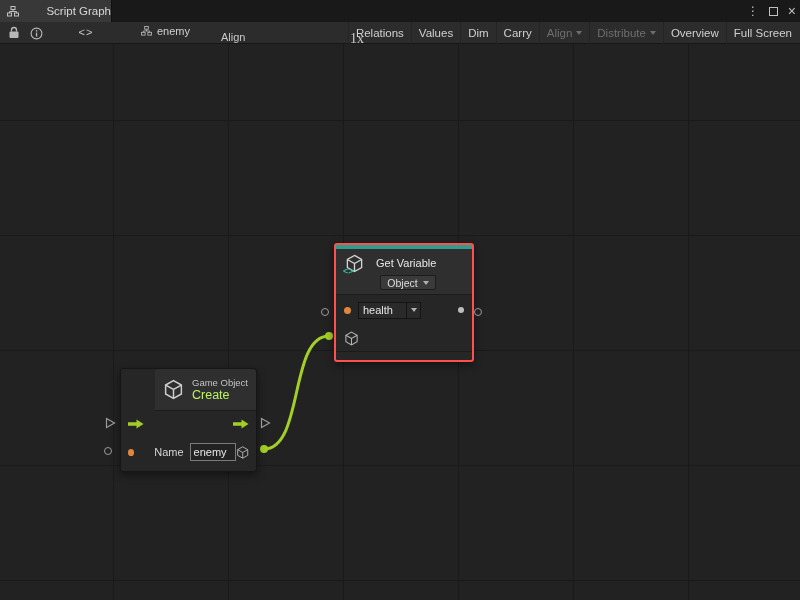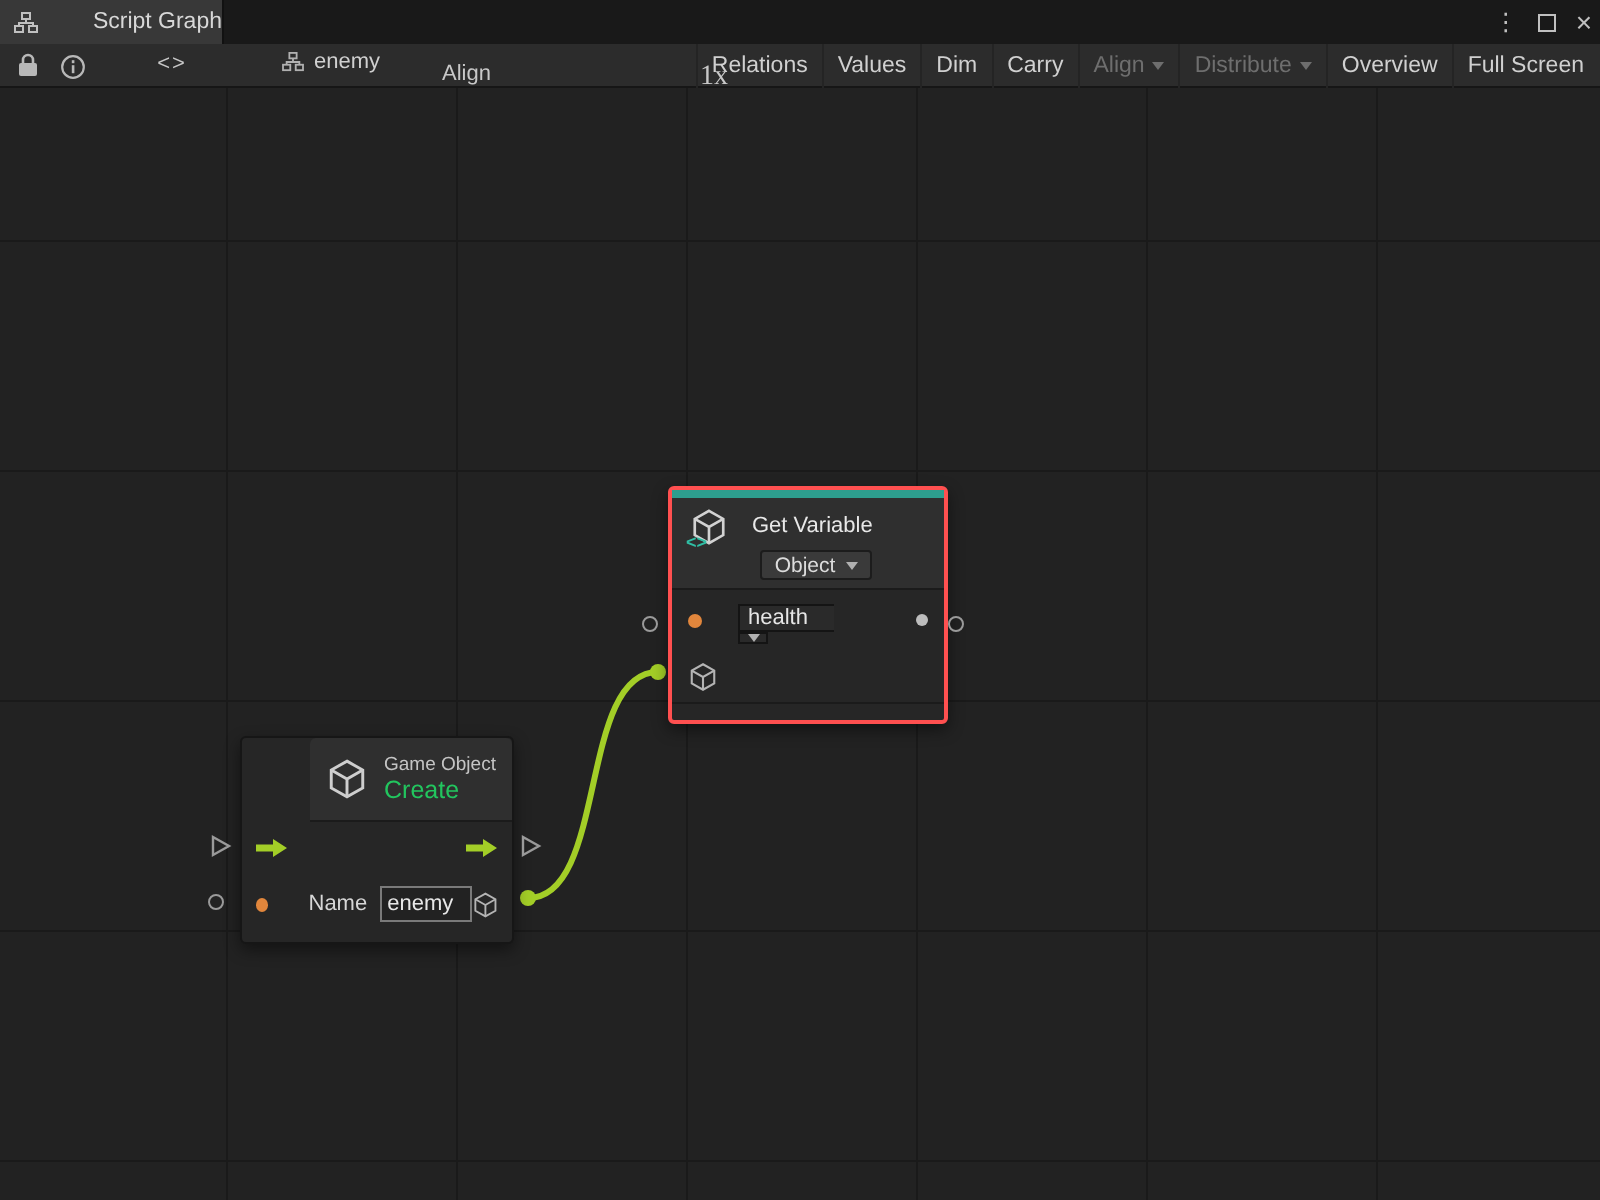--- a/index.html
+++ b/index.html
@@ -38,40 +38,40 @@
       linear-gradient(to right, #1a1a1a 1px, transparent 1px),
       linear-gradient(to bottom, #1a1a1a 1px, transparent 1px);
     background-size:115px 115px;
     background-position:113px 76px; }
   .wires { position:absolute; top:0; left:0; }
 
   
   .node { position:absolute; background:#262626; border:1px solid #161616; border-radius:3px; box-shadow:0 3px 8px rgba(0,0,0,.45); }
   .n-header { height:42px; background:#2f2f2f; border-bottom:1px solid #1b1b1b; display:flex; align-items:center; gap:8px; padding:0 8px; border-radius:3px 3px 0 0;margin-left:34px; }
   .n-cat { font-size:9.5px; color:#c4c4c4; }
-  .n-title { font-size:12.5px; color:#22c55e; }
+  .n-title { font-size:12.5px; color:#bef264; }
   .n-row { display:flex; align-items:center; }
   .flow-row { height:26px; justify-content:space-between; padding:0 7px; }
   .name-row { height:30px; padding:0 7px; }
   .dot { width:7px; height:7px; border-radius:50%; display:inline-block; }
   .dot.orange { background:#e1863c; }
   .dot.gray { width:6px; height:6px; background:#bdbdbd; }
   .n-label { font-size:11px; color:#d6d6d6; margin-left:20px; }
   .n-input { width:46px; height:18px; margin-left:6px; background:#222; border:1px solid #7a7a7a; color:#e8e8e8; font-size:11px; font-family:"Liberation Sans",sans-serif; padding:0 3px; }
 
   
   .gv-wrap { position:absolute; border:2px solid #ff5050; border-radius:3px; background:#262626; box-shadow:0 3px 8px rgba(0,0,0,.45); }
   .teal-strip { height:4px; background:#2d9e8e; }
   .gv-header { position:relative; height:46px; background:#2f2f2f; border-bottom:1px solid #1b1b1b; }
   .gv-icon { position:absolute; left:9px; top:5px; width:22px; }
   .code-glyph { position:absolute; left:-2px; top:12px; color:#2fbfa5; font-size:9px; font-weight:bold; letter-spacing:0px; }
   .gv-title { position:absolute; left:40px; top:8px; font-size:11px; color:#e8e8e8; }
   .gv-scope { position:absolute; left:44px; top:26px; width:56px; height:15px; background:#3a3a3a; border:1px solid #1c1c1c; border-radius:2px; display:flex; align-items:center; justify-content:center; gap:5px; font-size:10.5px; color:#dcdcdc; }
   .gv-row1 { height:30px; padding:0 8px; }
-  .field-group { display:flex; margin-left:18px; height:17px;flex-direction:column; }
+  .field-group { display:flex; margin-left:7px; height:17px; }
   .field-text { width:48px; background:#2a2a2a; border:1px solid #141414; border-right:none; color:#e6e6e6; font-size:11px; display:flex; align-items:center; padding-left:4px; }
   .field-arrow { width:15px; background:#2a2a2a; border:1px solid #141414; display:flex; align-items:center; justify-content:center; }
   .gv-row2 { height:26px; padding:0 8px; }
   .gv-footer { height:9px; border-top:1px solid #1b1b1b; }
   .ml-auto { margin-left:auto; }
 
   
   .oport { position:absolute; }
   .ocircle { width:8px; height:8px; border-radius:50%; border:1px solid #9a9a9a; background:transparent; }
 </style>

